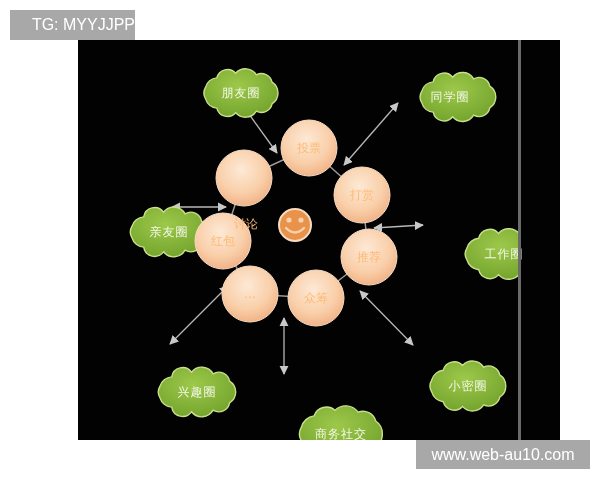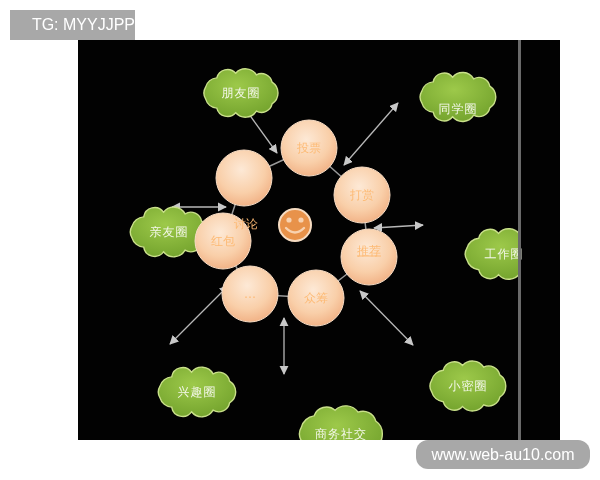--- a/index.html
+++ b/index.html
@@ -1,19 +1,19 @@
 <!DOCTYPE html>
 <html><head>
   <meta charset="utf-8">
   <style>
     html, body { margin:0; padding:0; background:#ffffff; }
     body { width:600px; height:480px; position:relative; overflow:hidden; font-family:"DejaVu Sans", sans-serif; }
     .badge { position:absolute; background:#a8a8a8; color:#ffffff; font-family:"Liberation Sans", sans-serif; }
     #tg-badge { left:10px; top:10px; width:125px; height:30px; line-height:30px; font-size:16px; text-align:right; }
-    #site-badge { left:416px; top:440px; width:174px; height:29px; line-height:29px; font-size:16px; text-align:center;border-radius:12px; }
+    #site-badge { left:416px; top:440px; width:174px; height:29px; line-height:29px; font-size:16px; text-align:center; }
     #canvas { position:absolute; left:78px; top:40px; width:442px; height:400px; background:#020202;padding-left:40px; }
     #canvas-edge { position:absolute; left:518px; top:40px; width:3px; height:400px; background:#6a6a6a; }
     svg { position:absolute; left:0; top:0; }
     .lbl { position:absolute; transform:translate(-50%,-50%); white-space:nowrap; }
     .circle-lbl { font-size:12px; color:#fdba74; }
     .cloud-lbl { font-size:12px; color:#f3f7e8; letter-spacing:1px; }
     .watermark { position:absolute; right:8px; bottom:5px; color:#e8e8e8; font-size:15px; font-family:"DejaVu Sans", sans-serif; }
   </style>
 </head>
 <body>
@@ -74,30 +74,30 @@
       </g>
     <g id="smiley">
       <circle cx="217" cy="185" r="16" fill="#e8924a" stroke="#f6dcc2" stroke-width="2"></circle>
       <circle cx="211" cy="180" r="2.6" fill="#f8d2b0"></circle>
       <circle cx="223" cy="180" r="2.6" fill="#f8d2b0"></circle>
       <path d="M208,188 Q217,197 226,188" stroke="#f8d2b0" stroke-width="2.4" fill="none" stroke-linecap="round"></path>
     </g>
   </svg>
   <div id="labels">
       <span class="lbl cloud-lbl" style="left: 163px; top: 53px;">朋友圈</span>
-      <span class="lbl cloud-lbl" style="left: 380px; top: 57px; margin-top: 12px;">同学圈</span>
+      <span class="lbl cloud-lbl" style="left: 372px; top: 57px;">同学圈</span>
       <span class="lbl cloud-lbl" style="left: 91px; top: 192px;">亲友圈</span>
       <span class="lbl cloud-lbl" style="left: 426px; top: 214px;">工作圈</span>
       <span class="lbl cloud-lbl" style="left: 119px; top: 352px;">兴趣圈</span>
       <span class="lbl cloud-lbl" style="left: 390px; top: 346px;">小密圈</span>
       <span class="lbl cloud-lbl" style="left: 263px; top: 394px;">商务社交</span>
       <span class="lbl circle-lbl" style="left: 231px; top: 108px;">投票</span>
       <span class="lbl circle-lbl" style="left: 168px; top: 138px; margin-top: 46px;">讨论</span>
       <span class="lbl circle-lbl" style="left: 284px; top: 155px;">打赏</span>
       <span class="lbl circle-lbl" style="left: 145px; top: 201px;">红包</span>
-      <span class="lbl circle-lbl" style="left: 291px; top: 211px; text-decoration: underline;">推荐</span>
+      <span class="lbl circle-lbl" style="left: 291px; top: 217px;">推荐</span>
       <span class="lbl circle-lbl" style="left: 172px; top: 254px;">…</span>
       <span class="lbl circle-lbl" style="left: 238px; top: 258px;">众筹</span>
     </div>
 </div>
 <div id="canvas-edge"></div>
 
 <div id="site-badge" class="badge">www.web-au10.com</div>
 
 </body></html>

